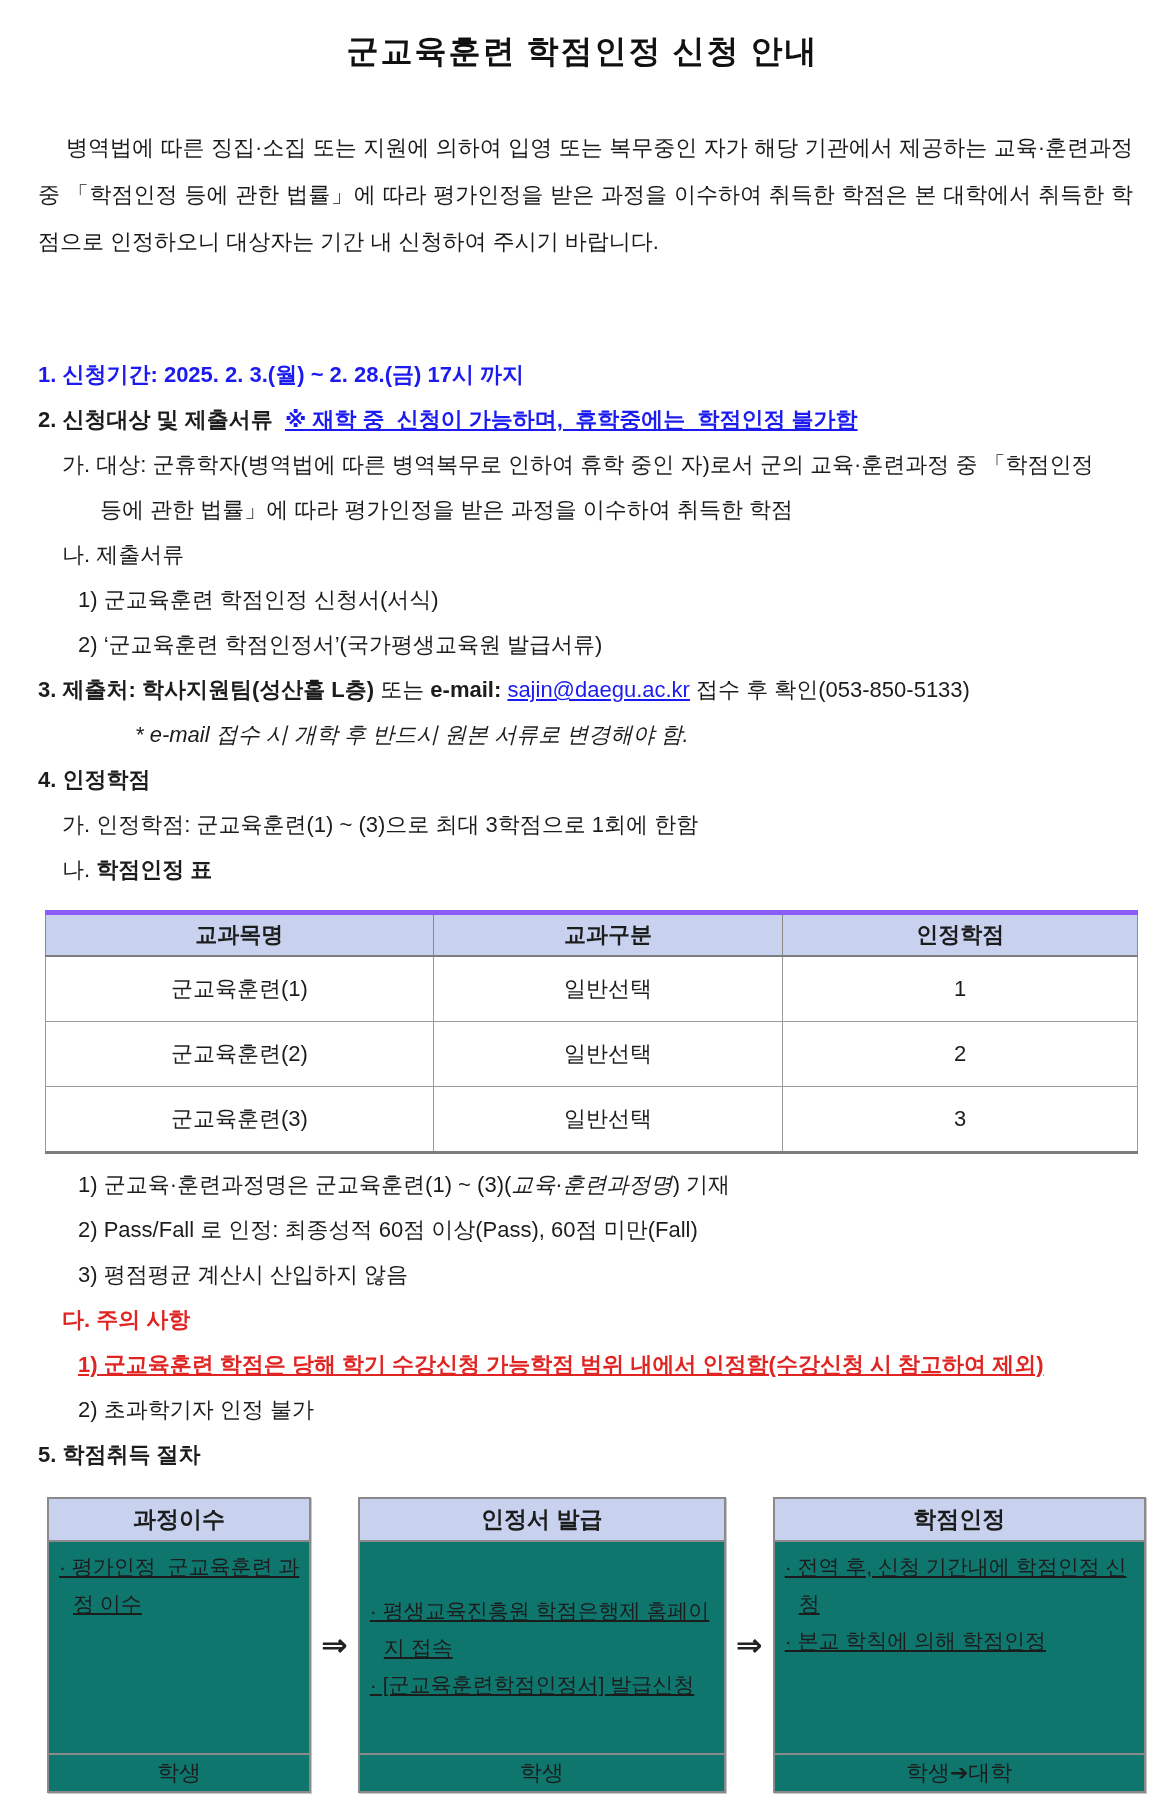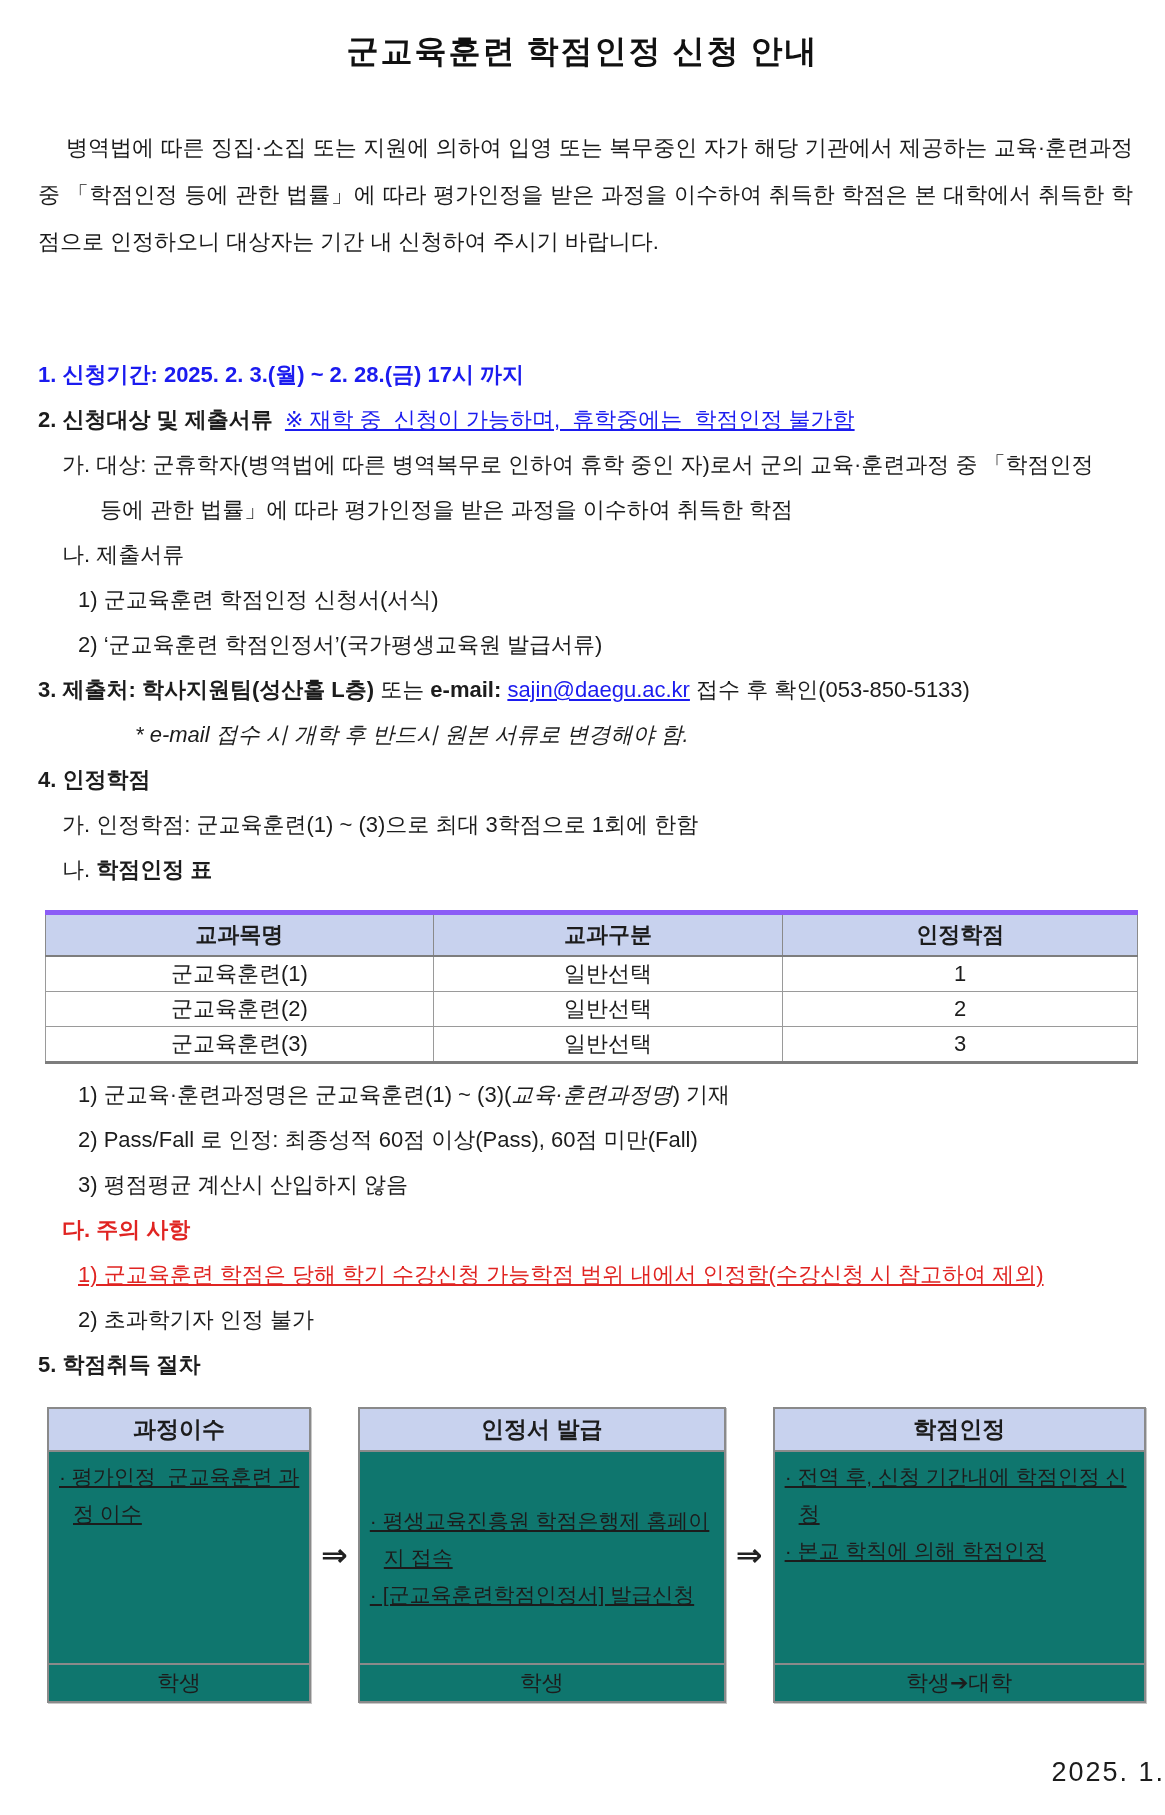--- a/index.html
+++ b/index.html
@@ -14,31 +14,31 @@
 
   .ln{font-size:22px;line-height:28px;margin-top:17px;white-space:pre-wrap;}
   .d0{margin-left:38px;}
   .d1{margin-left:62px;}
   .d2{margin-left:78px;}
   .wrap2{margin-left:100px;}
   .starnote{margin-left:135px;}
   .first-item{margin-top:96px;}
   .b{font-weight:bold;}
   .blue{color:#1b1bef;}
-  .blue-u{color:#1b1bef;text-decoration:underline;font-weight:normal;}
+  .blue-u{color:#1b1bef;text-decoration:underline;font-weight:bold;}
   .red{color:#e02422;}
-  .red-u{color:#e02422;text-decoration:underline;font-weight:normal;}
+  .red-u{color:#e02422;text-decoration:underline;font-weight:bold;}
   .it{font-style:italic;}
   .link{color:#1b1bef;text-decoration:underline;cursor:pointer;}
 
   table.credit{border-collapse:collapse;margin:26px 0 0 45px;width:1093px;font-size:22px;
     text-align:center;border-top:5px solid #8b5cf6;border-bottom:3px solid #7d7d7d;}
   table.credit th{background:#c8d2ee;font-weight:bold;border:1px solid #8a8a8a;
     border-bottom:2px solid #7d7d7d;padding:5px 0;height:28px;}
-  table.credit td{border:1px solid #9a9a9a;padding:2px 0;height:28px;}
+  table.credit td{border:1px solid #9a9a9a;padding:17px 0;height:28px;}
 
   .notes{margin-top:16px;}
 
   .flow{display:flex;align-items:stretch;margin:28px 0 0 47px;}
   .fbox{border:2px solid #8a8a8a;box-shadow:1px 1px 0 #c8c8c8;display:flex;flex-direction:column;background:#0f766e;}
   .fbox-header{background:#c8d2ee;border-bottom:2px solid #8a8a8a;text-align:center;
     font-size:23px;font-weight:bold;padding:5px 0;}
   .fbox-body{flex:1;padding:6px 8px;font-size:21px;line-height:37px;text-decoration:underline;}
   .fline{padding-left:16px;text-indent:-14px;white-space:pre-wrap;}
   .fbox-footer{border-top:2px solid #8a8a8a;text-align:center;font-size:22px;padding:3px 0;}

